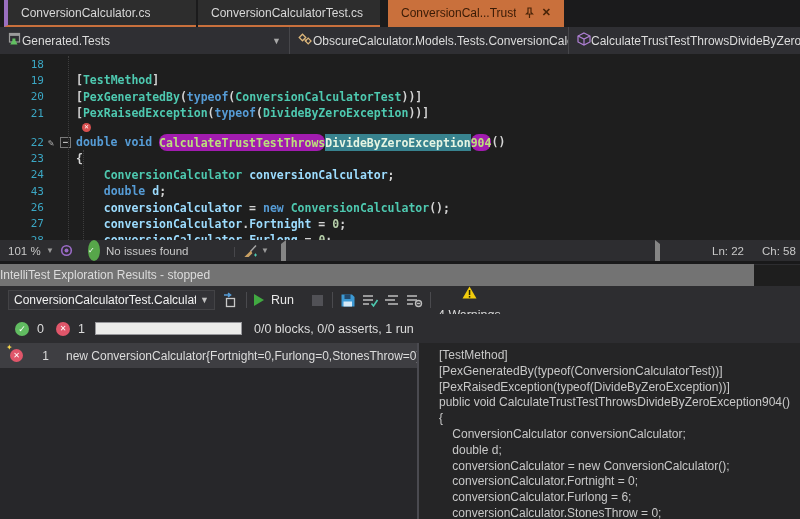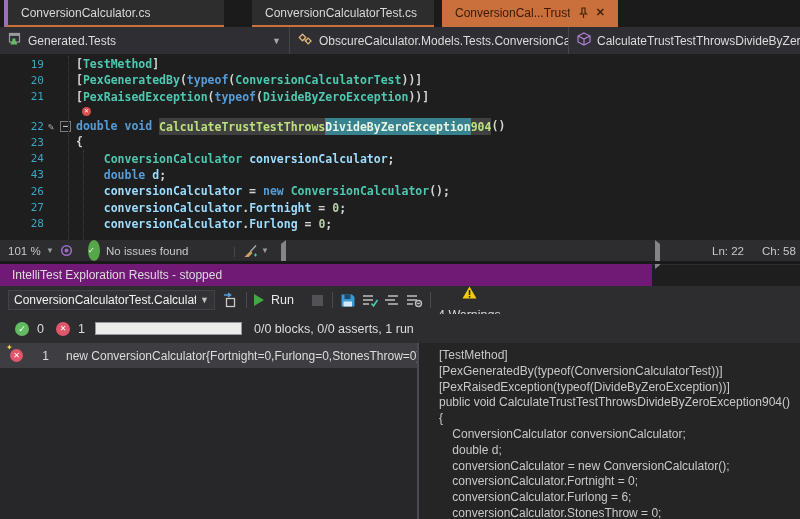--- a/index.html
+++ b/index.html
@@ -3,50 +3,50 @@
 <meta charset="utf-8">
 <style>
   html,body{margin:0;padding:0;background:#111;}
   #root{width:800px;height:519px;position:relative;background:#1E1E1E;overflow:hidden;
         font-family:"Liberation Sans",sans-serif;-webkit-font-smoothing:antialiased;}
 
   
   .tabbar{position:absolute;left:0;top:0;width:800px;height:27px;background:#1B1B1C;display:flex;align-items:stretch;}
   .tab{box-sizing:border-box;display:flex;align-items:center;padding:0 13px;font-size:12px;color:#D8D8D8;
        background:#2D2D2D;border-bottom:2px solid #C9703C;white-space:nowrap;overflow:hidden;}
-  .tab.first{margin-left:4px;border-left:4px solid #9A6FC0;width:220px;}
-  .tab.second{margin-left:28px;width:182px;}
+  .tab.first{margin-left:4px;border-left:4px solid #9A6FC0;width:192px;}
+  .tab.second{margin-left:2px;width:182px;}
   .tab.active{margin-left:8px;width:176px;background:#C9703C;color:#3A1B06;border-bottom:2px solid #C9703C;}
   .tab .tab-label{overflow:hidden;text-overflow:clip;}
   .tab .pin{margin-left:9px;display:inline-flex;}
   .tab .close{margin-left:8px;font-size:11px;font-weight:bold;color:#4A2408;line-height:1;}
 
   
   .navbar{position:absolute;left:0;top:27px;width:800px;height:27px;background:#2F2F33;display:flex;}
-  .nav-sec{box-sizing:border-box;display:flex;align-items:center;gap:6px;padding:0 8px;height:100%;
+  .nav-sec{box-sizing:border-box;display:flex;align-items:center;padding:0 8px;height:100%;
            border-right:1px solid #46464A;font-size:12px;color:#DCDCDC;overflow:hidden;white-space:nowrap;}
   .nav-sec .caret{margin-left:auto;color:#A8A8A8;font-size:9px;padding-left:6px;}
   .nav-s1{width:290px;}
   .nav-s2{width:279px;}
   .nav-s3{flex:1;border-right:none;}
 
   
   .editor{position:absolute;left:0;top:54px;width:800px;height:186px;background:#1E1E1E;overflow:hidden;padding-top:2px;box-sizing:border-box;}
   .guideA{position:absolute;left:68px;top:56px;height:184px;border-left:1px dotted #3E3E3E;}
   .guideB{position:absolute;left:83px;top:150px;height:90px;border-left:1px dotted #3E3E3E;}
   .code-line{height:16.3px;display:flex;align-items:center;font-family:"DejaVu Sans Mono","Liberation Mono",monospace;
              font-size:11.5px;font-weight:600;white-space:pre;}
   .ln{width:44px;text-align:right;color:#3BA7C4;font-size:11px;font-weight:400;flex:none;}
   .pencil{width:14px;text-align:center;color:#B8B8B8;font-size:10px;font-weight:400;flex:none;}
   .fold{flex:none;display:inline-flex;width:16px;justify-content:center;align-items:center;}
   .fold.has{width:11px;height:11px;box-sizing:border-box;border:1px solid #7A7A7A;color:#C8C8C8;
             font-size:9px;line-height:1;margin:0 3px 0 2px;justify-content:center;align-items:center;}
   .code{white-space:pre;padding-left:2px;}
   .tk-kw{color:#569CD6}.tk-ty{color:#4EC9B0}.tk-id{color:#9CDCFE}.tk-nu{color:#B5CEA8}.tk-pl{color:#D4D4D4}
-  .tk-h1{background:#404040;color:#BCE07C;padding:1.5px 0;}
+  .tk-h1{background:#a21caf;color:#BCE07C;padding:1.5px 0;border-radius:8px;}
   .tk-h2{background:#38838F;color:#E6F5E3;padding:1.5px 0;}
   .codelens-row{height:13px;display:flex;align-items:center;padding-left:82px;font-size:9.5px;color:#8C8C8C;}
   .cl-err{width:9px;height:9px;border-radius:50%;background:#D94F4F;color:#fff;font-size:6px;line-height:9px;
           text-align:center;display:inline-block;margin-right:5px;flex:none;}
 
   
   .edstatus{position:absolute;left:0;top:240px;width:800px;height:25px;background:#2D2D30;font-size:11.5px;color:#C8C8C8;}
   .edstatus span,.edstatus div{position:absolute;top:0;height:21px;display:flex;align-items:center;}
   .sb-zoom{left:8px;}
   .sb-zoomcaret{left:46px;color:#9A9A9A;font-size:8px;}
@@ -61,22 +61,22 @@
   .sb-left{left:281px;}
   .sb-right{left:655px;}
   .tri-l{width:0;height:0;border-top:4px solid transparent;border-bottom:4px solid transparent;border-right:5px solid #858585;}
   .tri-r{width:0;height:0;border-top:4px solid transparent;border-bottom:4px solid transparent;border-left:5px solid #858585;}
   .sb-ln{left:712px;}
   .sb-ch{left:762px;}
 
   .splitter{position:absolute;left:0;top:261px;width:800px;height:3px;background:#19191A;}
 
   
-  .paneltitle{position:absolute;left:0;top:264px;width:652px;height:22px;background:#701a75;color:#DCDCDC;
-              font-size:12px;display:flex;align-items:center;padding-left:12px;box-sizing:border-box;}
+  .paneltitle{position:absolute;left:0;top:264px;width:754px;height:22px;background:#737373;color:#DCDCDC;
+              font-size:12px;display:flex;align-items:center;padding-left:0;box-sizing:border-box;}
   .toolbar{position:absolute;left:0;top:286px;width:800px;height:28px;background:#2D2D30;}
   .toolbar>*{position:absolute;top:0;height:28px;display:flex;align-items:center;}
   .tb-combo{left:8px;width:207px;top:4px;height:20px;box-sizing:border-box;background:#333337;border:1px solid #434346;
             color:#F1F1F1;font-size:12px;padding:0 5px;white-space:nowrap;overflow:hidden;}
   .tb-combo .caret{margin-left:auto;color:#C0C0C0;font-size:9px;padding-left:4px;}
   .tb-combo .combo-label{overflow:hidden;flex:1;}
   .tb-popout{left:222px;}
   .tb-sep1{left:246px;}
   .tb-run{left:254px;gap:7px;color:#E8E8E8;font-size:12.5px;}
   .tb-stop{left:312px;}
@@ -171,20 +171,21 @@
             <path d="M7 1 L13 4 V10 L7 13 L1 10 V4 Z" fill="none" stroke="#B180D7" stroke-width="1.2"></path>
             <path d="M1 4 L7 7 L13 4 M7 7 V13" fill="none" stroke="#B180D7" stroke-width="1.2"></path>
           </svg>
       </span>
       <span>CalculateTrustTestThrowsDivideByZeroEx</span>
     </div>
   </div>
 
   <div class="editor">
     <div>
+        <div class="code-line"><span class="ln">18</span><span class="pencil"></span><span class="fold"></span><span class="code"></span></div>
         <div class="code-line"><span class="ln">19</span><span class="pencil"></span><span class="fold"></span><span class="code"><span class="tk-pl">[</span><span class="tk-ty">TestMethod</span><span class="tk-pl">]</span></span></div>
         <div class="code-line"><span class="ln">20</span><span class="pencil"></span><span class="fold"></span><span class="code"><span class="tk-pl">[</span><span class="tk-ty">PexGeneratedBy</span><span class="tk-pl">(</span><span class="tk-kw">typeof</span><span class="tk-pl">(</span><span class="tk-ty">ConversionCalculatorTest</span><span class="tk-pl">))]</span></span></div>
         <div class="code-line"><span class="ln">21</span><span class="pencil"></span><span class="fold"></span><span class="code"><span class="tk-pl">[</span><span class="tk-ty">PexRaisedException</span><span class="tk-pl">(</span><span class="tk-kw">typeof</span><span class="tk-pl">(</span><span class="tk-ty">DivideByZeroException</span><span class="tk-pl">))]</span></span></div>
         <div class="codelens-row">
           <span class="cl-err">✕</span>
         </div>
         <div class="code-line"><span class="ln">22</span><span class="pencil">✎</span><span class="fold has">−</span><span class="code"><span class="tk-kw">double void </span><span class="tk-h1">CalculateTrustTestThrows</span><span class="tk-h2">DivideByZeroException</span><span class="tk-h1">904</span><span class="tk-pl">()</span></span></div>
         <div class="code-line"><span class="ln">23</span><span class="pencil"></span><span class="fold"></span><span class="code"><span class="tk-pl">{</span></span></div>
         <div class="code-line"><span class="ln">24</span><span class="pencil"></span><span class="fold"></span><span class="code"><span class="tk-pl">    </span><span class="tk-ty">ConversionCalculator</span><span class="tk-pl"> </span><span class="tk-id">conversionCalculator</span><span class="tk-pl">;</span></span></div>
         <div class="code-line"><span class="ln">43</span><span class="pencil"></span><span class="fold"></span><span class="code"><span class="tk-pl">    </span><span class="tk-kw">double</span><span class="tk-pl"> </span><span class="tk-id">d</span><span class="tk-pl">;</span></span></div>

